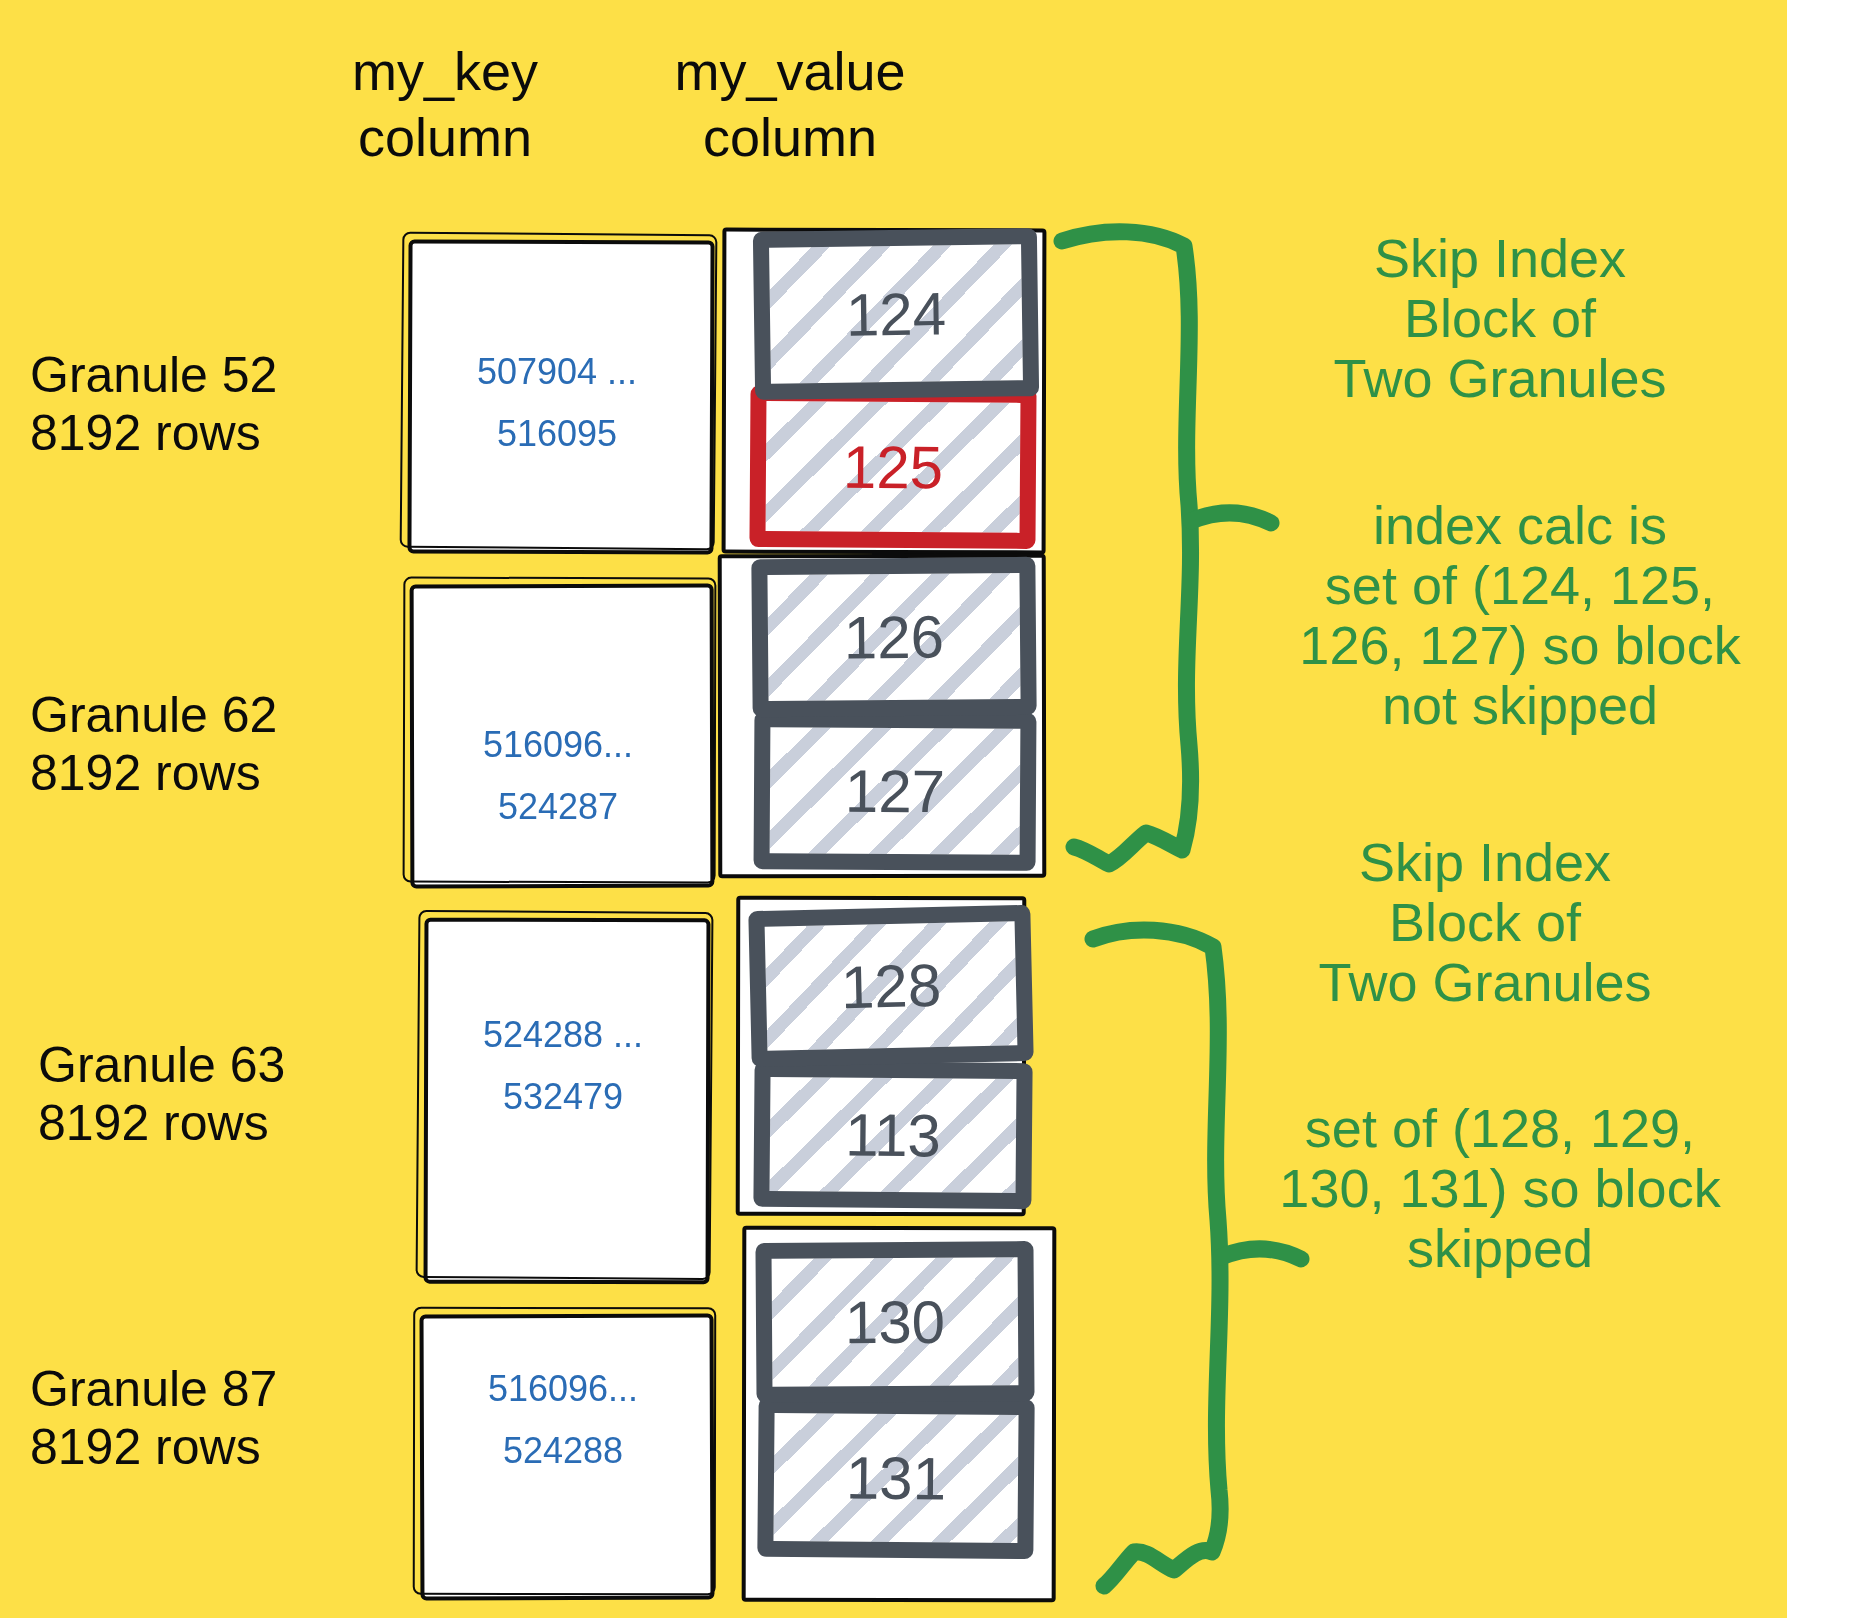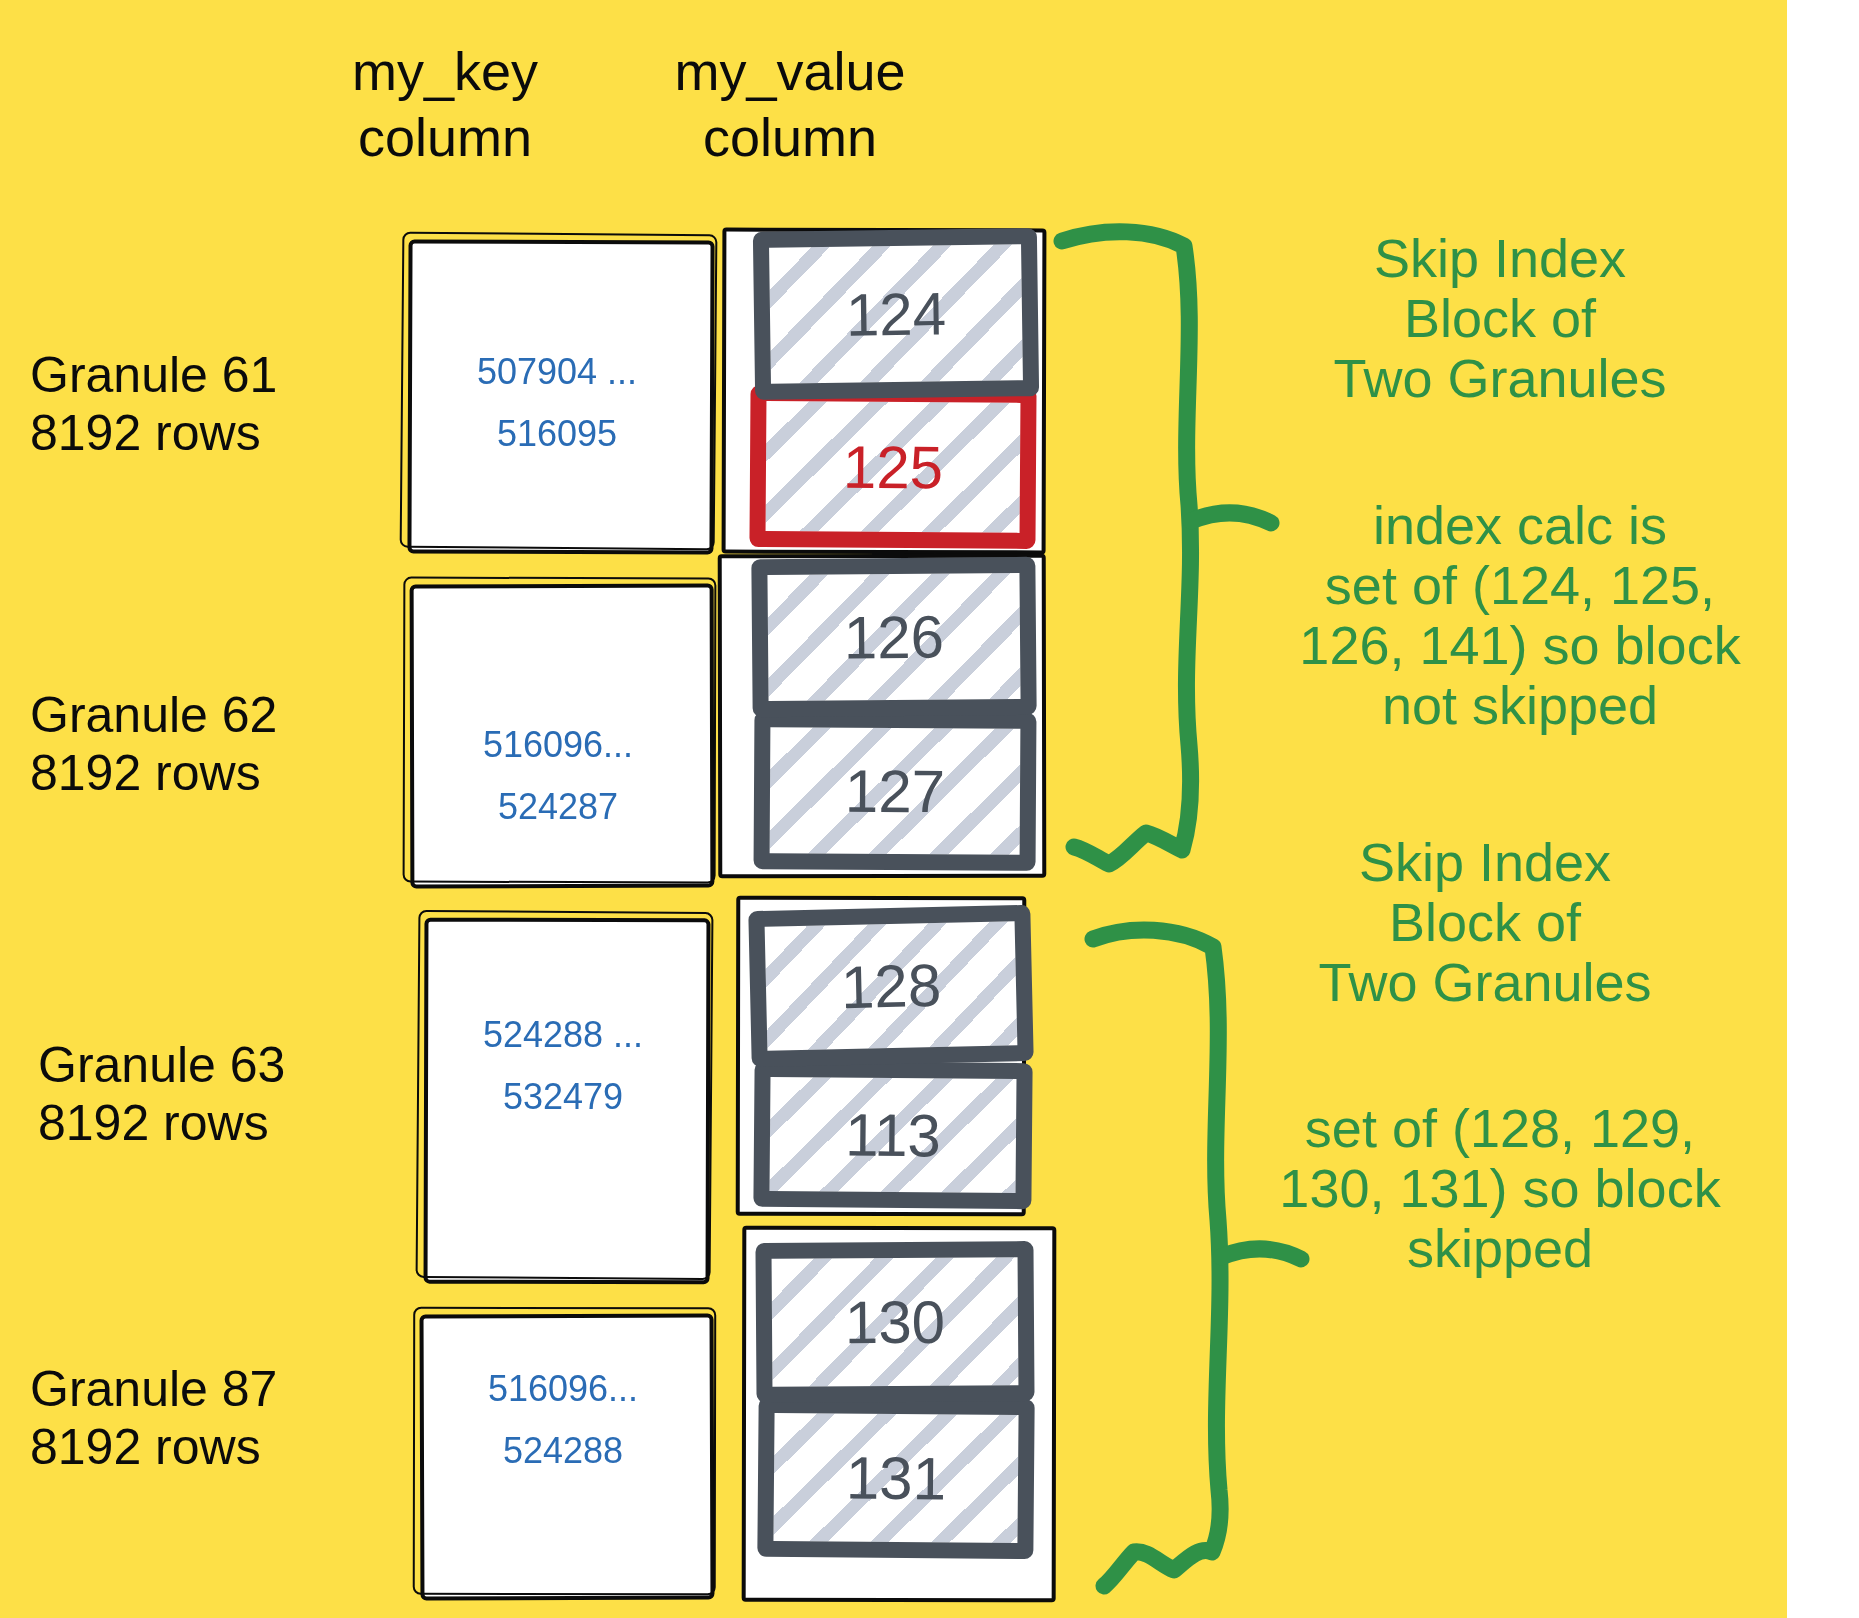--- a/index.html
+++ b/index.html
@@ -47,21 +47,21 @@
 </head>
 <body>
 
 <div class="canvas">
 
   <div class="hdr" style="left:295px;top:38px;width:300px">my_key
 column</div>
   <div class="hdr" style="left:640px;top:38px;width:300px">my_value
 column</div>
 
-  <div class="glabel" style="left:30px;top:346px">Granule 61
+  <div class="glabel" style="left:30px;top:346px">Granule 52
 8192 rows</div>
   <div class="keybox" style="left:408px;top:240px;width:298px;height:306px;transform:rotate(.2deg)"></div>
   <div class="keytext" style="left:408px;top:341px;width:298px">507904 ...
 516095</div>
   <div class="outerbox" style="left:722px;top:228px;width:316px;height:318px;transform:rotate(.15deg)"></div>
   <div class="vblock red" style="left:750px;top:386px;width:254px;height:130px;z-index:2;transform:rotate(.4deg)">
       <span class="num">125</span>
     </div>
   <div class="vblock" style="left:754px;top:230px;width:252px;height:136px;z-index:3;transform:rotate(-.8deg)">
       <span class="num">124</span>
@@ -111,21 +111,21 @@
     <path d="M 1191 521 C 1220 509 1247 511 1271 523"></path>
     <path d="M 1093 939 C 1130 925 1178 927 1213 947 C 1226 1040 1210 1130 1218 1220 C 1225 1315 1211 1400 1219 1490 C 1222 1516 1219 1536 1212 1552 C 1199 1546 1186 1560 1174 1570 C 1160 1564 1148 1550 1134 1552 C 1124 1562 1114 1578 1104 1586"></path>
     <path d="M 1221 1257 C 1250 1245 1277 1247 1301 1259"></path>
   </svg>
 
   <div class="ann" style="left:1250px;top:228px;width:500px">Skip Index
 Block of
 Two Granules</div>
   <div class="ann" style="left:1240px;top:495px;width:560px">index calc is
 set of (124, 125,
-126, 141) so block
+126, 127) so block
 not skipped</div>
   <div class="ann" style="left:1235px;top:832px;width:500px">Skip Index
 Block of
 Two Granules</div>
   <div class="ann" style="left:1220px;top:1098px;width:560px">set of (128, 129,
 130, 131) so block
 skipped</div>
 
 </div>
 

